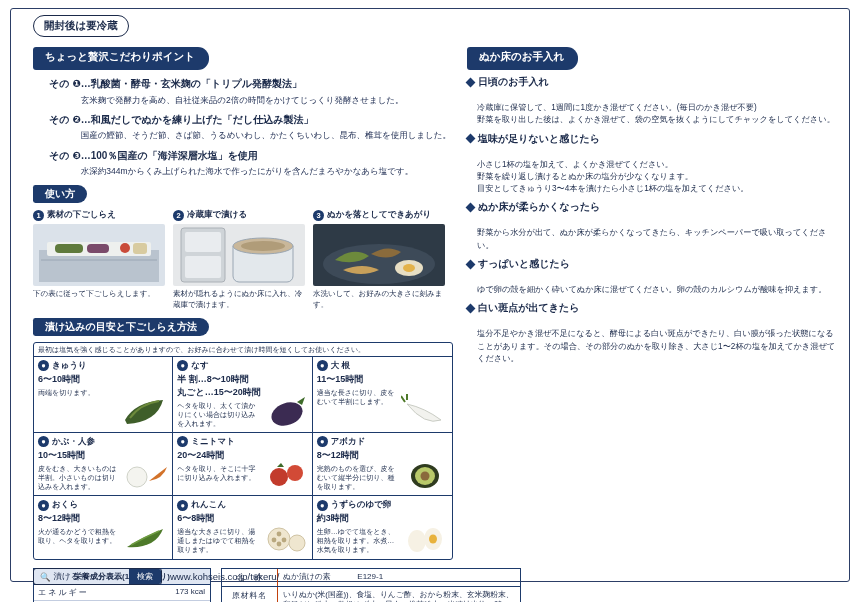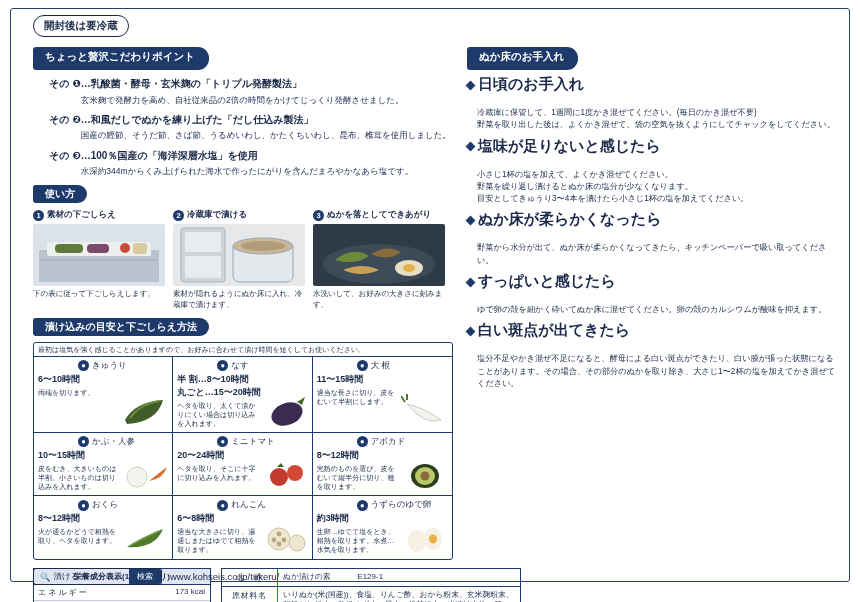--- a/index.html
+++ b/index.html
@@ -70,28 +70,28 @@
     margin-top:6px; border:1px solid #1d3a6b; border-radius:3px;
     width:420px; overflow:hidden; background:#fff;
   }
   .tbl-note { font-size:7px; padding:2px 4px 1px 4px; }
   .tbl-row { display:flex; }
   .tcell {
     width:140px; border-right:1px solid #1d3a6b; border-top:1px solid #1d3a6b;
     padding:3px 4px 4px 4px; position:relative; min-height:56px;
   }
   .tcell:last-child { border-right:none; }
-  .tname { font-weight:normal; font-size:8.5px;margin-left:40px; }
+  .tname { font-weight:bold; font-size:8.5px; }
   .ttime { font-size:9px; font-weight:bold; margin:1px 0 2px 0; }
   .tdesc { font-size:7px; line-height:1.3; width:82px; }
   .tveg { position:absolute; right:3px; bottom:4px; width:48px; height:34px; }
 
   
   .care { margin-top:5px; }
-  .care-h { font-size:15px; font-weight:bold; }
+  .care-h { font-size:10px; font-weight:bold; }
   .care-b { font-size:8.2px; line-height:1.5; margin:13px 0 5px 10px; }
   .dia { display:inline-block; width:7px; height:7px; background:#1d3a6b;
          transform:rotate(45deg); margin-right:4px; vertical-align:middle; }
 
   
   .lower { display:flex; gap:10px; margin-top:8px; padding-left:14px; }
   .nutri { width:178px; border:1px solid #1d3a6b; }
   .nutri-t { background:#dfe6f2; font-size:8px; font-weight:bold; text-align:center; padding:2px; border-bottom:1px solid #1d3a6b;}
   .nutri-r { display:flex; font-size:8px; border-bottom:1px solid #c3cde0; }
   .nutri-r:last-of-type { border-bottom:none; }

